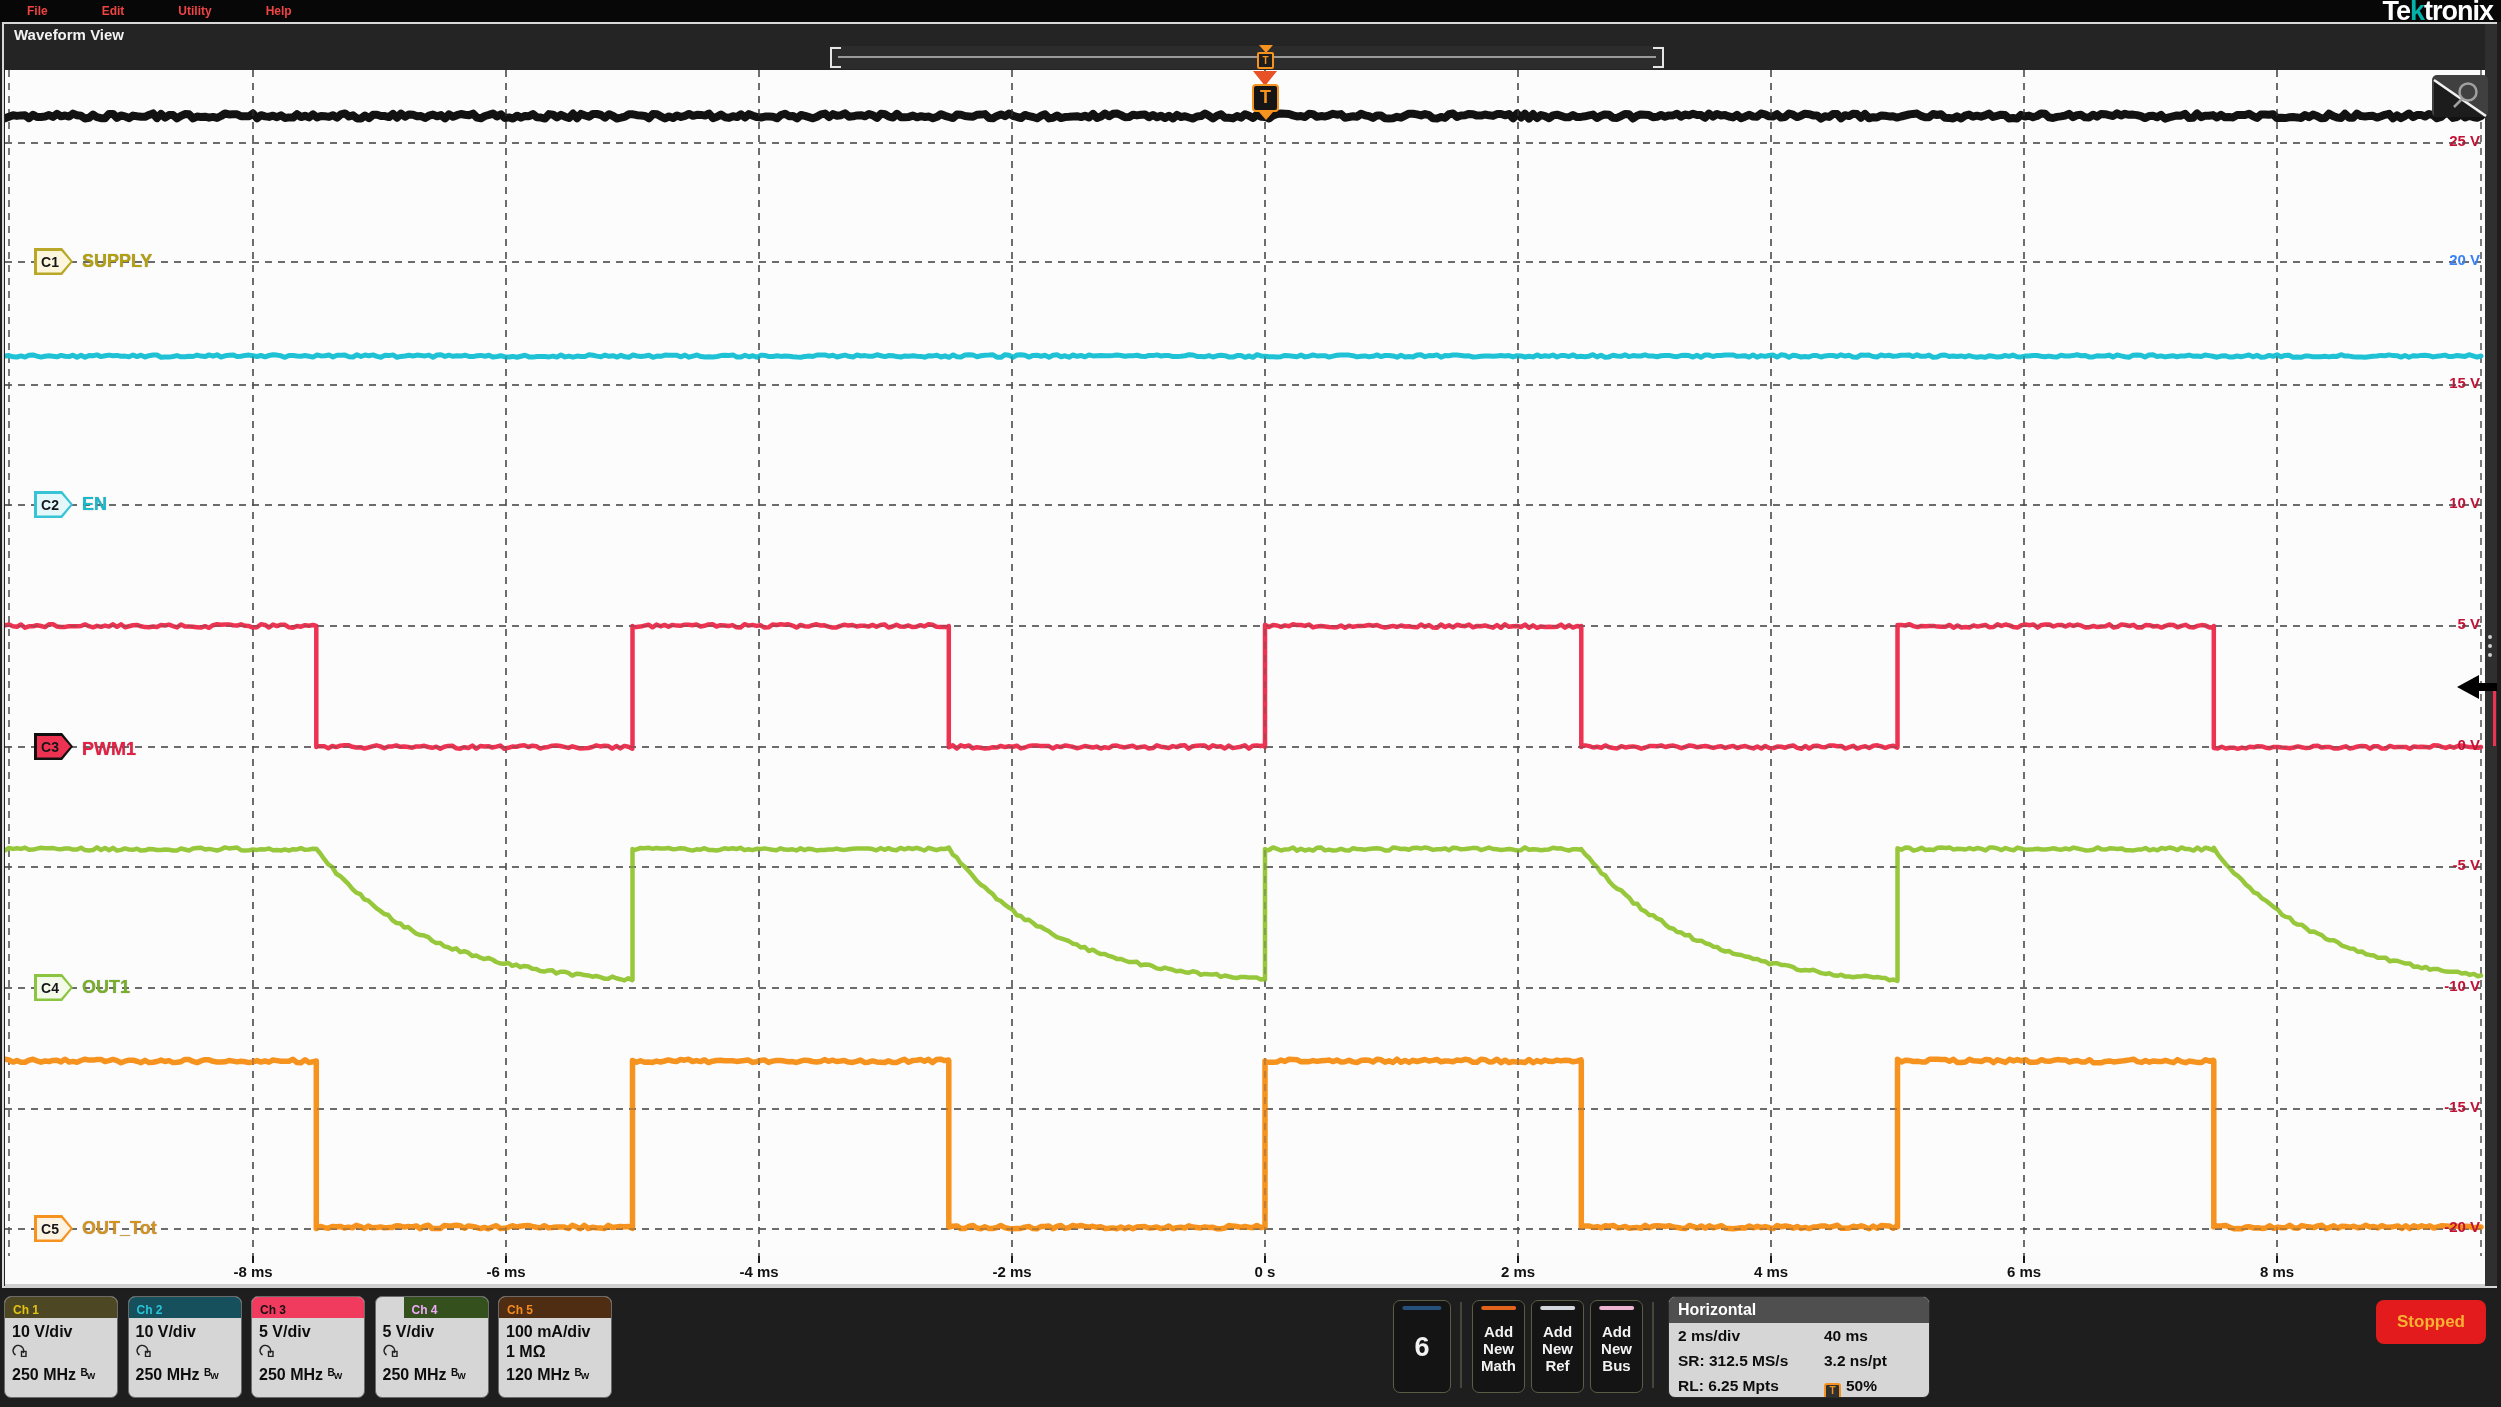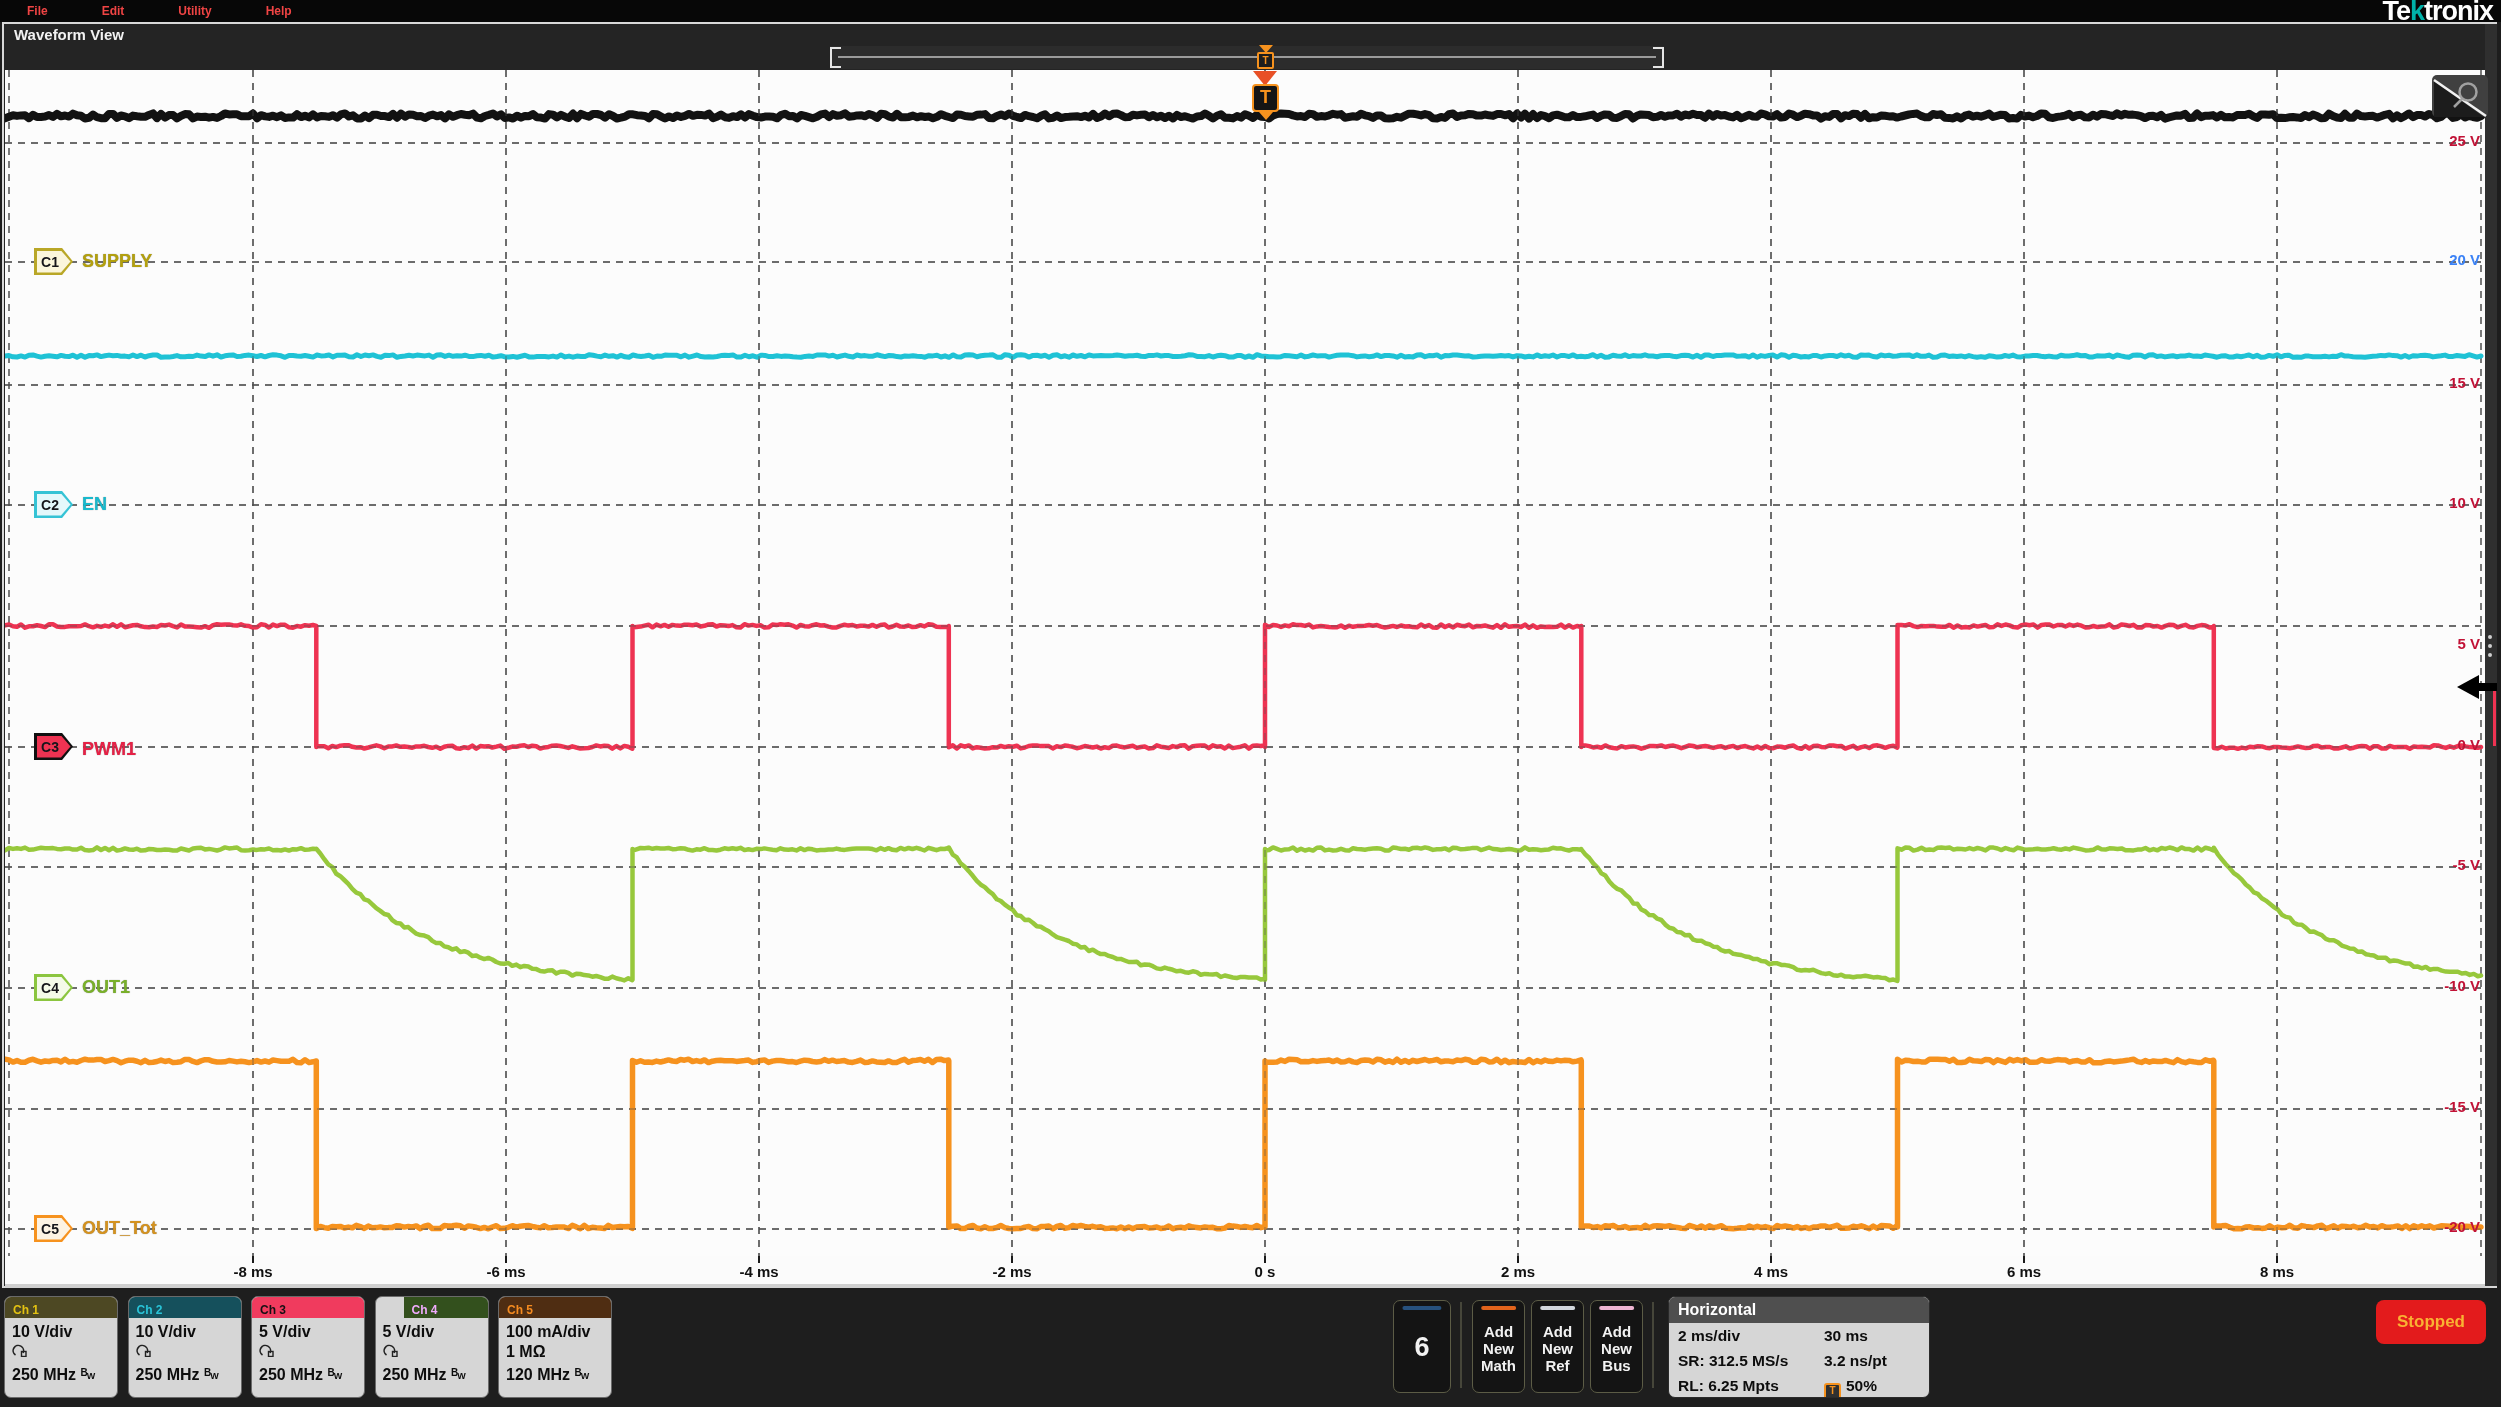--- a/index.html
+++ b/index.html
@@ -233,42 +233,42 @@
         <div class="stripe" style="background:#eeb5d3"></div>
         <div style="font-size:15px;font-weight:700;line-height:17px;padding-top:22px;">Add<br>New<br>Bus</div>
       </div>
     </div>
   <div class="sep" style="left:1652px;"></div>
 
   <div class="panel" style="left:1668px;width:262px;">
     <div class="phdr">Horizontal</div>
     <div class="prow">
         <span class="c1">2 ms/div</span>
-        <span style="width:96px;">30 ms</span>
+        <span style="width:96px;">40 ms</span>
       </div>
     <div class="prow">
         <span class="c1">SR: 312.5 MS/s</span>
         <span style="width:96px;">3.2 ns/pt</span>
       </div>
     <div class="prow">
         <span class="c1">RL: 6.25 Mpts</span>
         <span style="width:96px;"><span class="ticon">T</span><span>50%</span></span>
       </div>
   </div>
 
 
 
   <div id="stopped">Stopped</div>
 </div>
 
 <div class="ylab abs" style="left: 2394px; top: 132px; color: rgb(193, 18, 54);">25 V</div>
 <div class="ylab abs" style="left: 2394px; top: 251px; color: #3b82f6;">20 V</div>
 <div class="ylab abs" style="left: 2394px; top: 374px; color: rgb(193, 18, 54);">15 V</div>
 <div class="ylab abs" style="left: 2394px; top: 494px; color: rgb(193, 18, 54);">10 V</div>
-<div class="ylab abs" style="left: 2394px; top: 615px; color: rgb(193, 18, 54); margin-top: 20px;">5 V</div>
+<div class="ylab abs" style="left: 2394px; top: 615px; color: rgb(193, 18, 54);">5 V</div>
 <div class="ylab abs" style="left: 2394px; top: 736px; color: rgb(193, 18, 54);">0 V</div>
 <div class="ylab abs" style="left: 2394px; top: 856px; color: rgb(193, 18, 54);">-5 V</div>
 <div class="ylab abs" style="left: 2394px; top: 977px; color: rgb(193, 18, 54);">-10 V</div>
 <div class="ylab abs" style="left: 2394px; top: 1098px; color: rgb(193, 18, 54);">-15 V</div>
 <div class="ylab abs" style="left: 2394px; top: 1218px; color: rgb(193, 18, 54);">-20 V</div>
 <div class="xtick" style="left: 252px;"></div>
 <div class="xlab" style="left: 208px;">-8 ms</div>
 <div class="xtick" style="left: 505px;"></div>
 <div class="xlab" style="left: 461px;">-6 ms</div>
 <div class="xtick" style="left: 758px;"></div>

